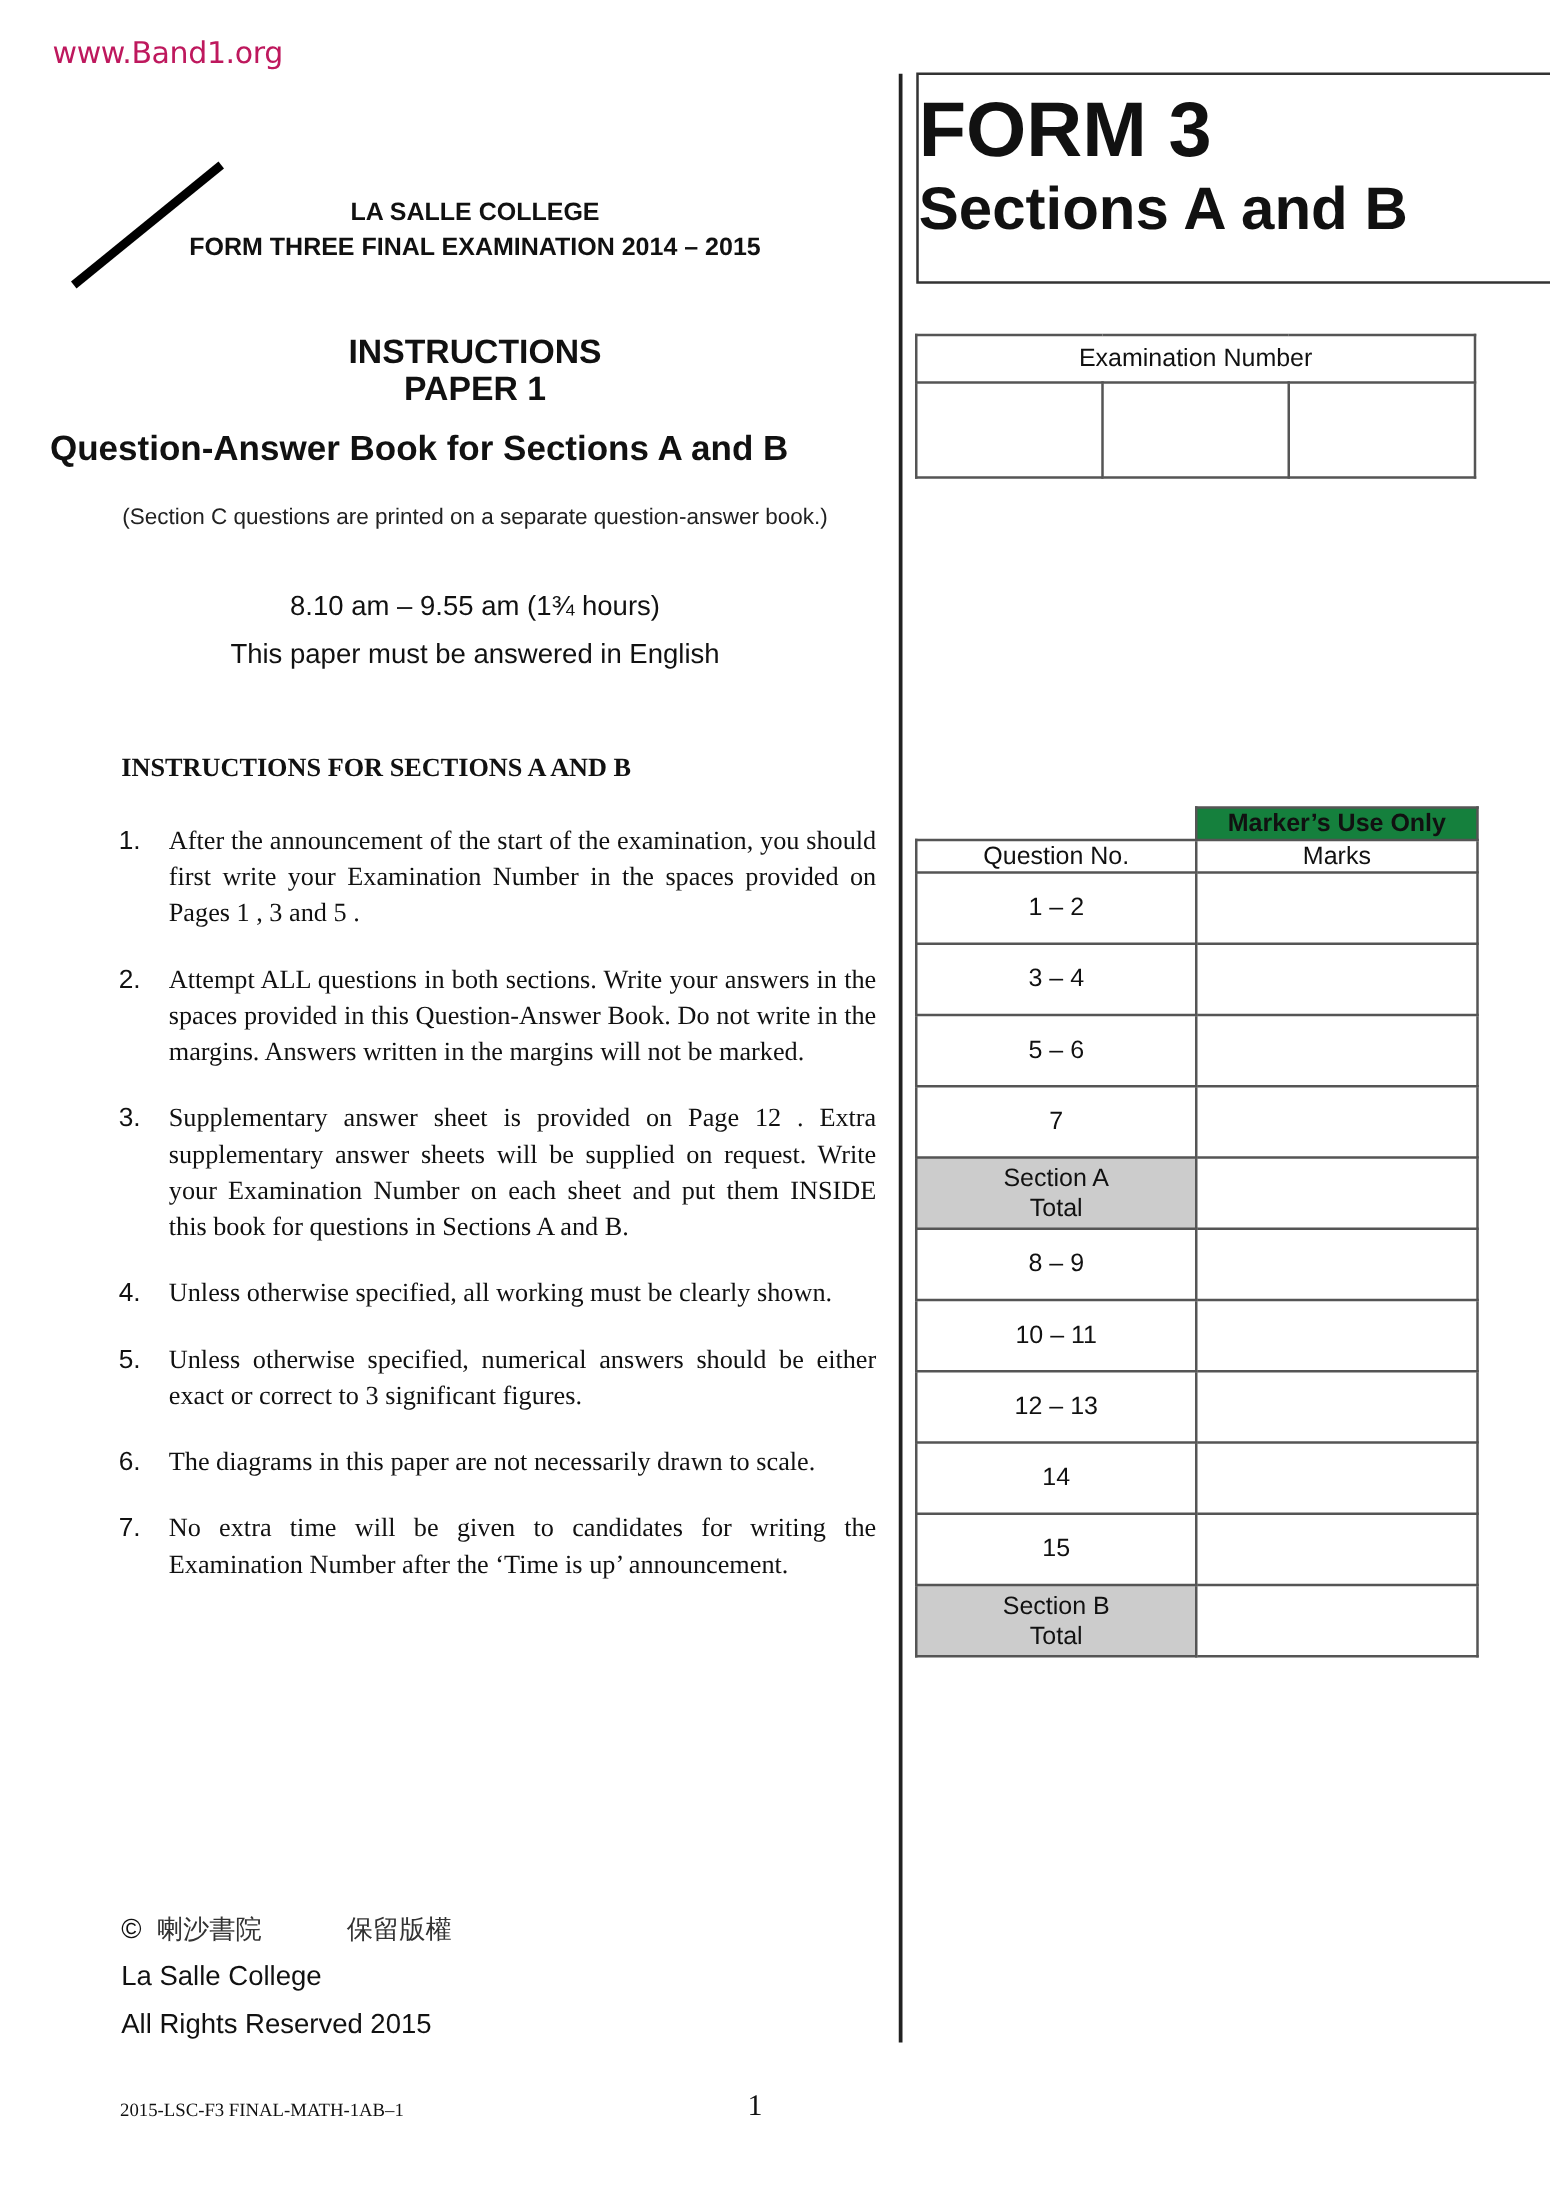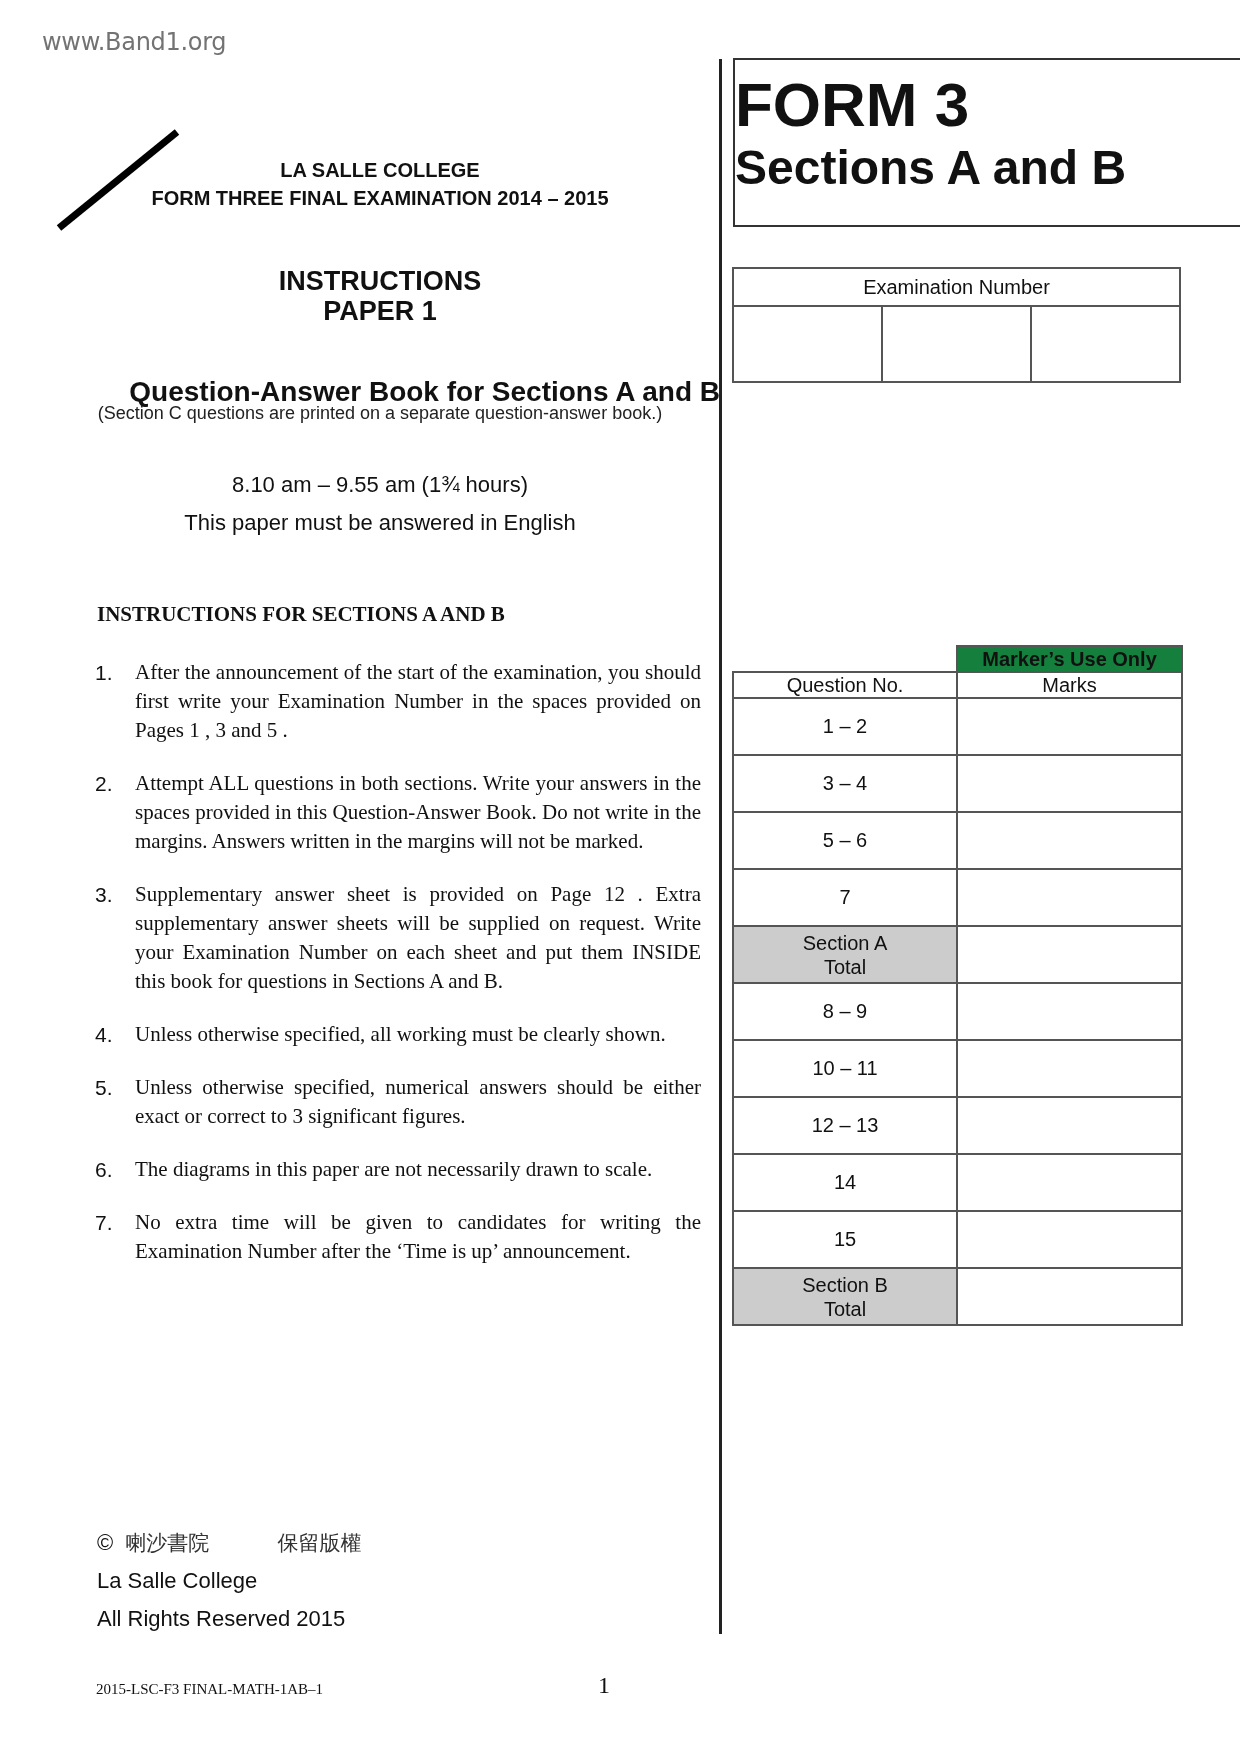--- a/index.html
+++ b/index.html
@@ -3,36 +3,36 @@
   <meta charset="utf-8">
   <style>
     html, body { margin: 0; padding: 0; background: #ffffff; }
     body {
       width: 1240px; height: 1754px; position: relative; overflow: hidden;
       color: #111111;
       font-family: "Liberation Sans", sans-serif;
     }
     .abs { position: absolute; }
     .watermark {
-      left: 42px; top: 28px; font-size: 24px; color: #737373;
+      left: 42px; top: 28px; font-size: 24px; color: #be185d;
       font-family: "DejaVu Sans", sans-serif; letter-spacing: -0.3px;
     }
     .slash {
       left: 54px; top: 126px; width: 130px; height: 108px;
     }
     .school {
       left: 130px; top: 156px; width: 500px; text-align: center;
       font-weight: bold; font-size: 20px; line-height: 28px;
     }
     .subject {
       left: 130px; top: 266px; width: 500px; text-align: center;
       font-weight: bold; font-size: 27px; line-height: 30px;
     }
     .book-title {
-      left: 40px; top: 376px; width: 680px; text-align: right;
+      left: 40px; top: 343px; width: 680px; text-align: left;
       font-weight: bold; font-size: 28px;
     }
     .book-note {
       left: 40px; top: 403px; width: 680px; text-align: center;
       font-size: 18px; color: #222;
     }
     .time {
       left: 40px; top: 466px; width: 680px; text-align: center;
       font-size: 22px; line-height: 38px;
     }

